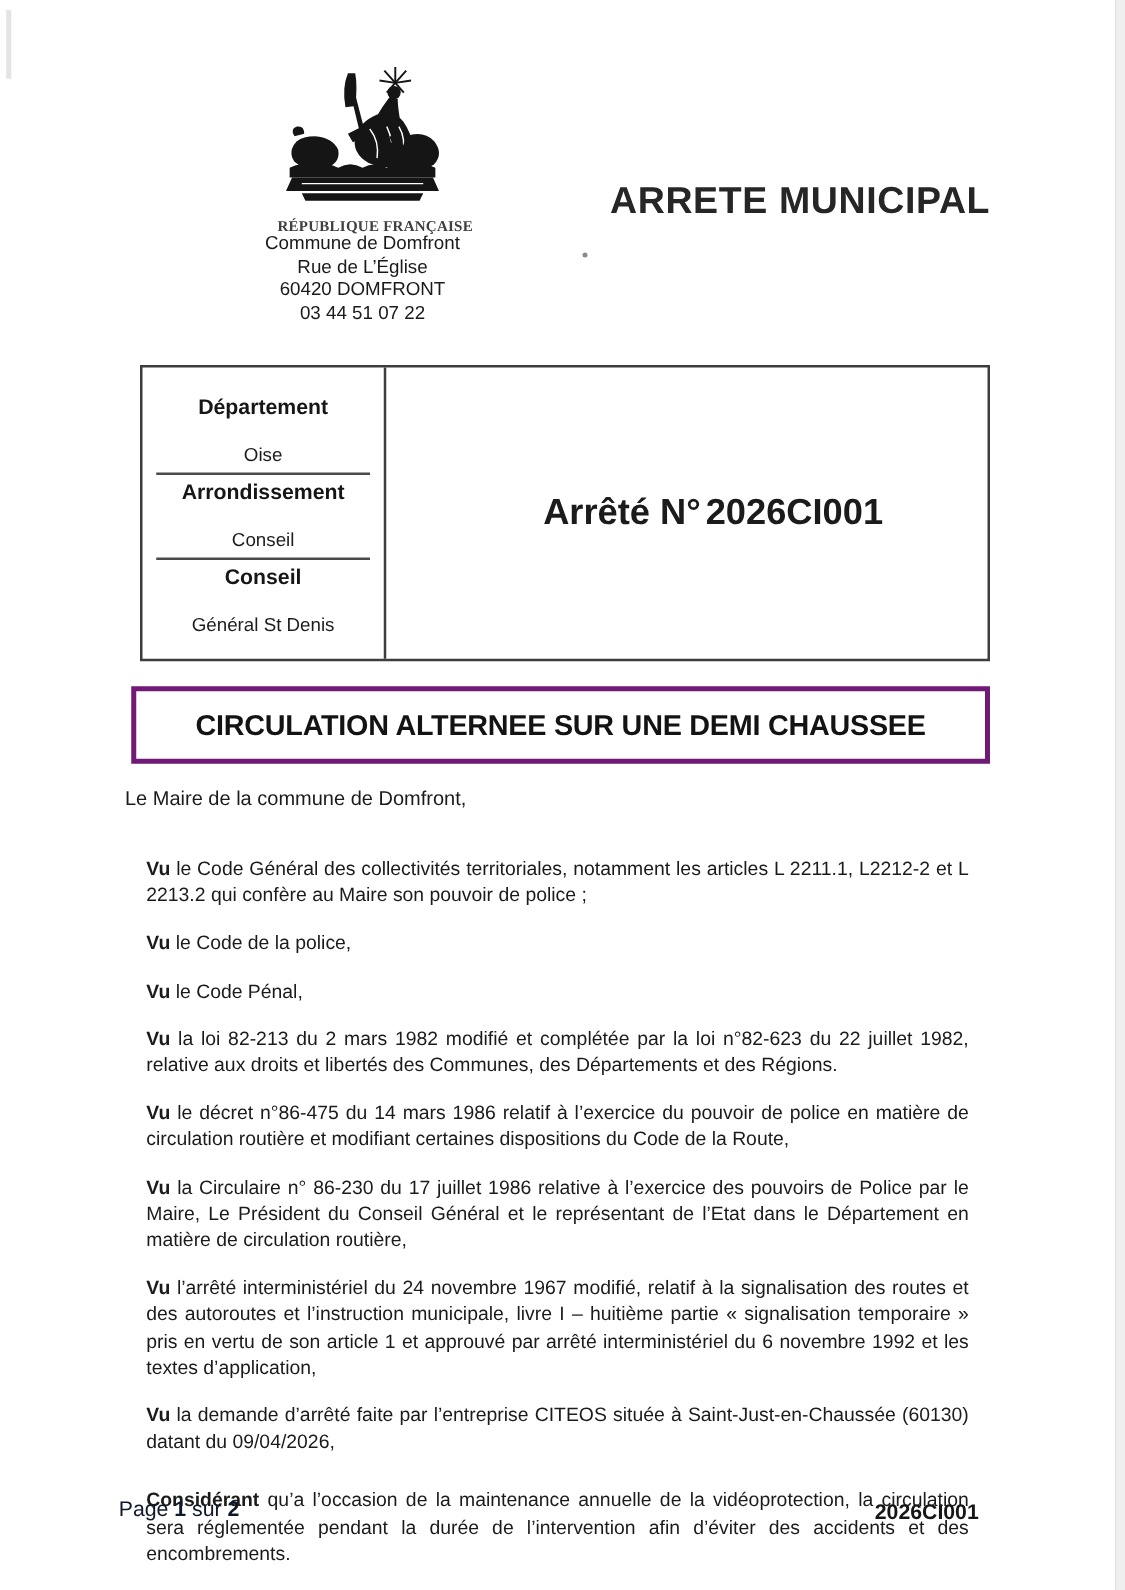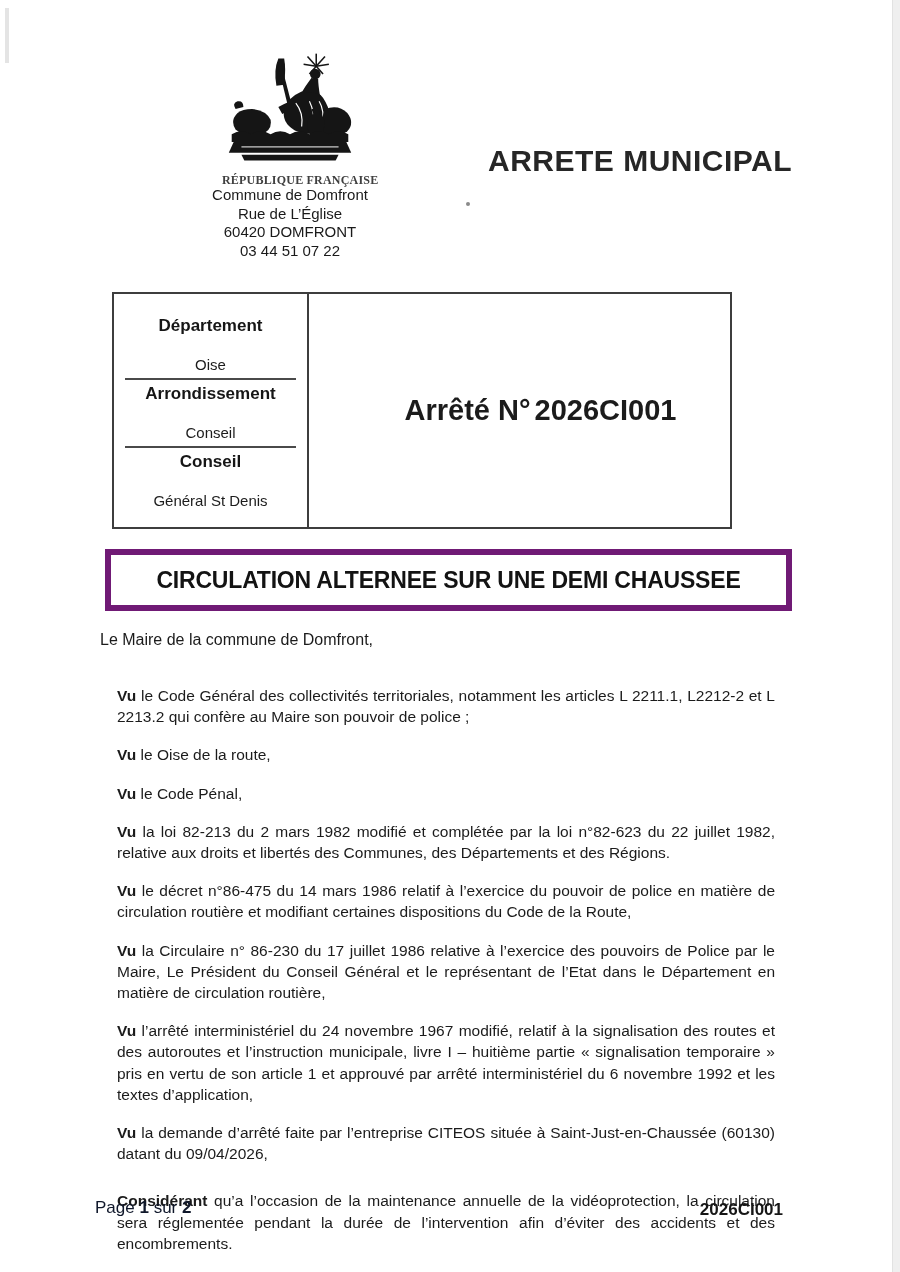--- a/index.html
+++ b/index.html
@@ -26,33 +26,33 @@
   }
   .address{position:absolute;left:190px;top:186px;width:200px;text-align:center;
     font-size:15px;line-height:18.5px;color:#1a1a1a;}
   .doc-title{
     position:absolute;left:488px;top:144px;width:330px;
     font-size:30px;font-weight:bold;color:#262626;letter-spacing:.5px;
     white-space:nowrap;
   }
 
   
-  .info-box{position:absolute;left:112px;top:292px;width:620px;height:237px;border:2px solid #3d3d3d;box-sizing:border-box;}
+  .info-box{position:absolute;left:112px;top:292px;width:680px;height:237px;border:2px solid #3d3d3d;box-sizing:border-box;}
   .info-left{position:absolute;left:0;top:0;width:195px;height:100%;border-right:2px solid #3d3d3d;box-sizing:border-box;
     display:flex;flex-direction:column;justify-content:space-between;padding:22px 0 18px 0;}
   .info-section{text-align:center;}
   .info-label{font-weight:bold;font-size:17px;color:#161616;}
   .info-value{font-size:15px;margin-top:20px;color:#1c1c1c;}
   .info-rule{height:2px;background:#4a4a4a;margin:0 11px;}
   .info-right{position:absolute;left:195px;top:0;right:0;height:100%;
     display:flex;flex-direction:row;justify-content:center;align-items:center;gap:4px;padding-left:42px;}
   .arrete-label,.arrete-number{font-weight:bold;font-size:29px;color:#1b1b1b;}
 
   
-  .subject-banner{position:absolute;left:105px;top:549px;width:687px;height:62px;border:6px solid #701a75;box-sizing:border-box;
+  .subject-banner{position:absolute;left:105px;top:549px;width:687px;height:62px;border:4px solid #701a75;box-sizing:border-box;
     display:flex;align-items:center;justify-content:center;}
   .subject-text{font-weight:bold;font-size:23px;letter-spacing:-.2px;color:#131313;white-space:nowrap;}
 
   
   .opening{position:absolute;left:100px;top:631px;font-size:16px;color:#1b1b1b;}
   .body-block{position:absolute;left:100px;top:668px;width:692px;
     font-size:15.5px;line-height:21.2px;text-align:justify;color:#1b1b1b;}
   .body-block p{margin:17px;}
   .lead{font-weight:bold;}
   .considerant{margin-top:26px !important;}
@@ -152,21 +152,21 @@
   </div>
 
   <div class="subject-banner">
     <div class="subject-text">CIRCULATION ALTERNEE SUR UNE DEMI CHAUSSEE</div>
   </div>
 
   <div class="opening">Le Maire de la commune de Domfront,</div>
 
   <div class="body-block">
     <p><span class="lead">Vu</span><span> le Code Général des collectivités territoriales, notamment les articles L 2211.1, L2212-2 et L 2213.2 qui confère au Maire son pouvoir de police ;</span></p>
-    <p><span class="lead">Vu</span><span> le Oise de la route,</span></p>
+    <p><span class="lead">Vu</span><span> le Code de la police,</span></p>
     <p><span class="lead">Vu</span><span> le Code Pénal,</span></p>
     <p><span class="lead">Vu</span><span> la loi 82-213 du 2 mars 1982 modifié et complétée par la loi n°82-623 du 22 juillet 1982, relative aux droits et libertés des Communes, des Départements et des Régions.</span></p>
     <p><span class="lead">Vu</span><span> le décret n°86-475 du 14 mars 1986 relatif à l’exercice du pouvoir de police en matière de circulation routière et modifiant certaines dispositions du Code de la Route,</span></p>
     <p><span class="lead">Vu</span><span> la Circulaire n° 86-230 du 17 juillet 1986 relative à l’exercice des pouvoirs de Police par le Maire, Le Président du Conseil Général et le représentant de l’Etat dans le Département en matière de circulation routière,</span></p>
     <p><span class="lead">Vu</span><span> l’arrêté interministériel du 24 novembre 1967 modifié, relatif à la signalisation des routes et des autoroutes et l’instruction municipale, livre I – huitième partie « signalisation temporaire » pris en vertu de son article 1 et approuvé par arrêté interministériel du 6 novembre 1992 et les textes d’application,</span></p>
     <p><span class="lead">Vu</span><span> la demande d’arrêté faite par l’entreprise CITEOS située à Saint-Just-en-Chaussée (60130) datant du 09/04/2026,</span></p>
     <p class="considerant"><span class="lead">Considérant</span><span> qu’a l’occasion de la maintenance annuelle de la vidéoprotection, la circulation sera réglementée pendant la durée de l’intervention afin d’éviter des accidents et des encombrements.</span></p>
   </div>
 
   <div class="footer-page">

